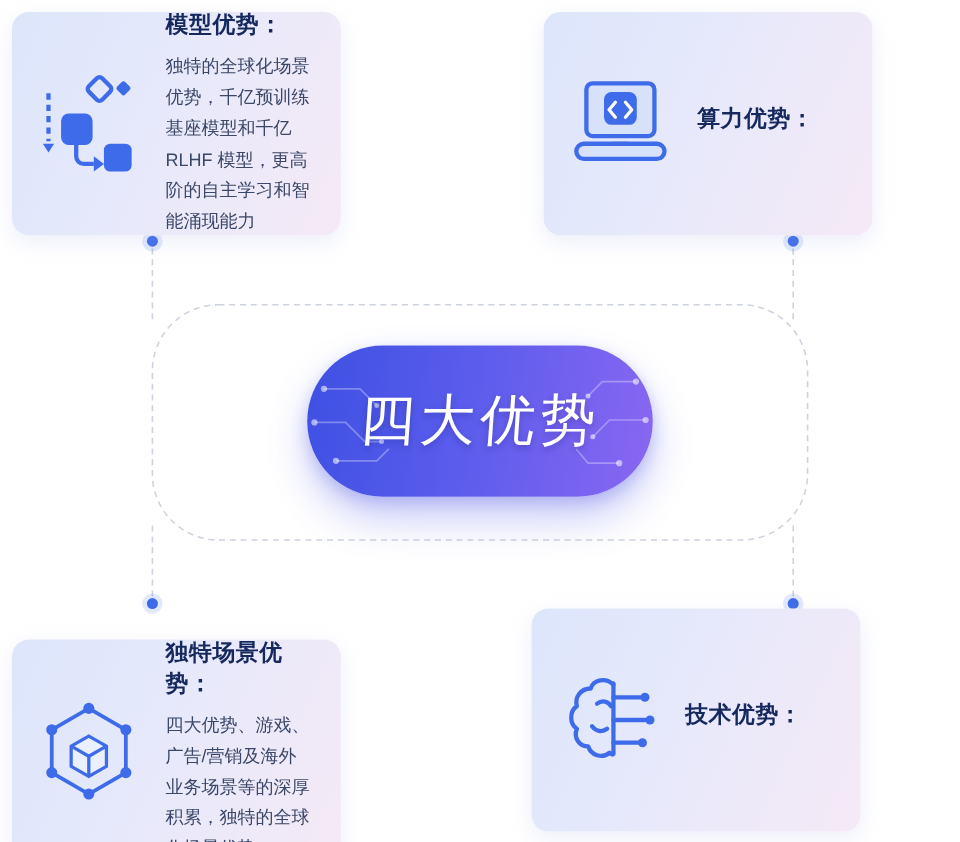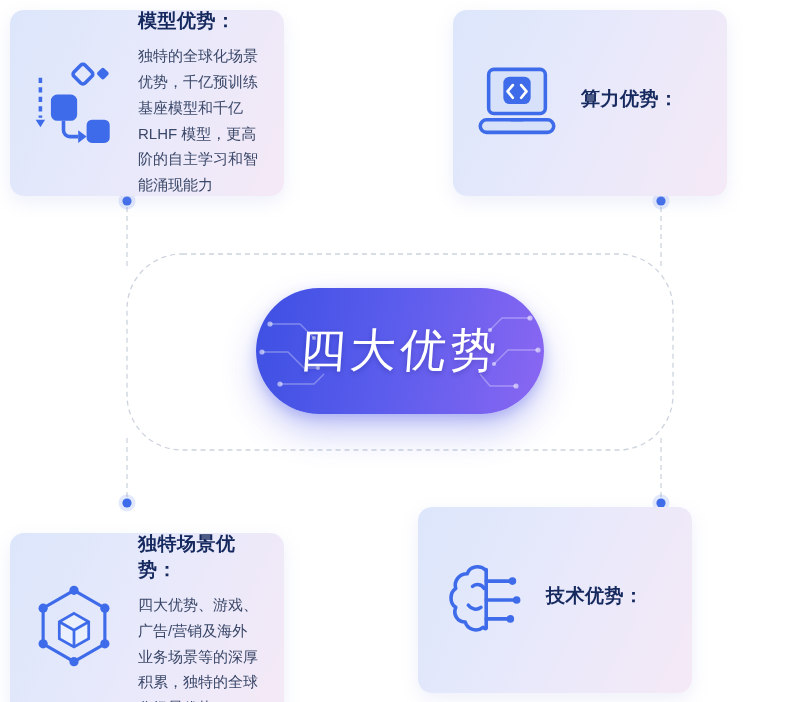--- a/index.html
+++ b/index.html
@@ -20,21 +20,21 @@
     box-shadow:0 6px 18px rgba(160,170,225,0.18);
     display:flex;
     align-items:center;
     gap:22px;
     padding:0 22px;
     box-sizing:border-box;
   }
   .card-tl { left:10px;  top:10px;  }
   .card-tr { left:443px; top:10px;margin-left:10px;  }
   .card-bl { left:10px;  top:533px; }
-  .card-br { left:418px; top:507px; }
+  .card-br { left:443px; top:507px; }
 
   .card-icon { flex:0 0 84px; width:84px; height:84px; }
   .card-icon svg { width:100%; height:100%; display:block; }
 
   .card-text { flex:1; min-width:0; }
   .card-title {
     margin:0 0 9px 0;
     font-size:19px;
     font-weight:bold;
     color:#16295f;

